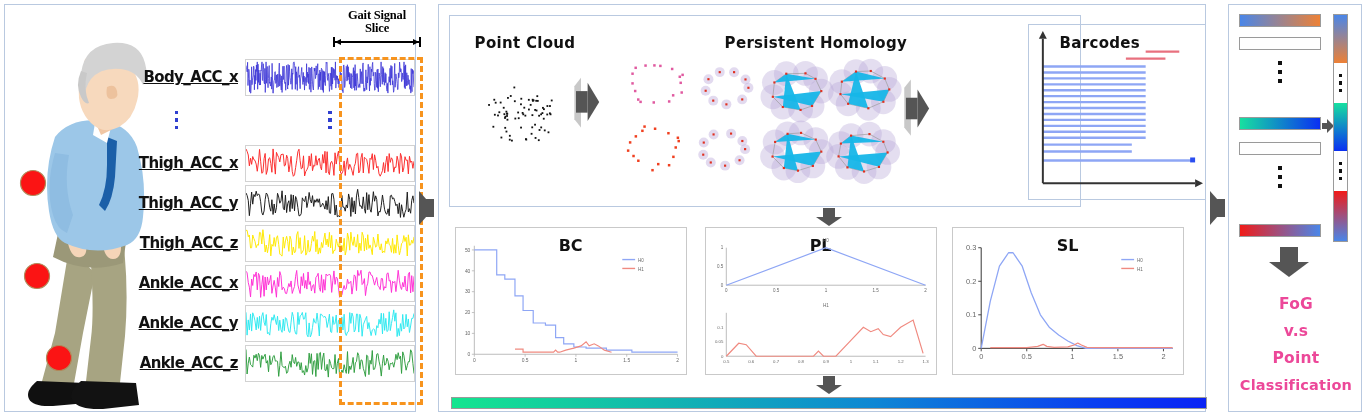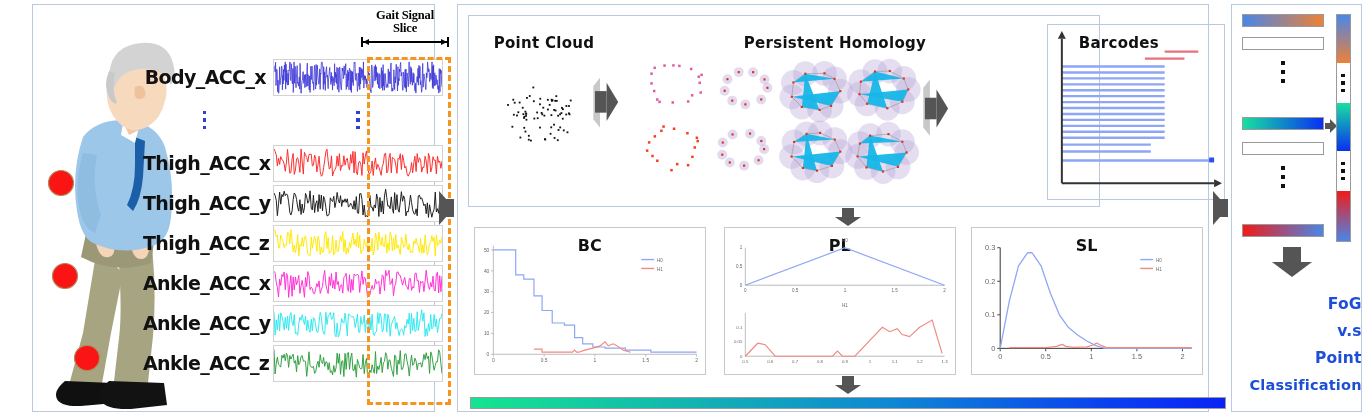--- a/index.html
+++ b/index.html
@@ -3,21 +3,21 @@
 <meta charset="utf-8">
 <style>
   * { box-sizing: border-box; margin: 0; padding: 0; }
   body {
     width: 1366px; height: 416px;
     background: #ffffff;
     font-family: "Liberation Sans", sans-serif;
     overflow: hidden;
     position: relative;
   }
-  .figure { position: relative; width: 1366px; height: 416px; display: flex; padding-left: 28px; }
+  .figure { position: relative; width: 1366px; height: 416px; display: flex; }
 
   
   .panel { border: 1.5px solid #b9c9e0; background: #fff; position: relative; }
 
   
   #left-panel { width: 418px; height: 408px; margin: 4px 0 0 4px; position: relative; }
 
   .person { position: absolute; left: 6px; top: 28px; width: 150px; height: 378px; }
 
   .slice-header { position: absolute; left: 326px; top: 4px; width: 92px; text-align: center; }
@@ -31,22 +31,22 @@
   .slice-arrow .cap.l { left: 2px; } .slice-arrow .cap.r { right: 2px; }
   .slice-arrow .head { position: absolute; top: 2.5px; width: 0; height: 0;
      border-top: 3.5px solid transparent; border-bottom: 3.5px solid transparent; }
   .slice-arrow .head.l { left: 4px; border-right: 6px solid #000; }
   .slice-arrow .head.r { right: 4px; border-left: 6px solid #000; }
 
   .signal-rows { position: absolute; left: 110px; top: 52px; width: 308px; }
   .srow { display: flex; align-items: center; height: 40px; }
   .srow .lbl {
     width: 130px; text-align: right; padding-right: 7px;
-    font-size: 19px; font-weight: bold; color: #111;
-    font-family: "DejaVu Sans", sans-serif; letter-spacing: -0.6px;
+    font-size: 15px; font-weight: bold; color: #111;
+    font-family: "DejaVu Sans", sans-serif; letter-spacing: -0.6px; text-decoration: underline;
   }
   .srow .plotbox { width: 170px; height: 37px; border: 1px solid #d2d2d2; background: #fff; position: relative; overflow: hidden; }
   .srow .plotbox svg { display: block; width: 100%; height: 100%; }
 
   .ellipsis-row { height: 46px; display: flex; align-items: center; }
   .ell-dots { width: 130px; display: flex; flex-direction: column; align-items: center; gap: 4px; padding-right: 7px; }
   .ell-dots i { width: 3.5px; height: 3.5px; background: #2f3fd0; display: block; }
   .ell-dots2 { width: 170px; display: flex; flex-direction: column; align-items: center; gap: 4px; }
   .ell-dots2 i { width: 3.5px; height: 3.5px; background: #2f3fd0; display: block; }
 
@@ -116,21 +116,21 @@
   #right-mid-arrow .head { position: absolute; left: 5px; top: 0; width: 0; height: 0;
      border-top: 7px solid transparent; border-bottom: 7px solid transparent; border-left: 7px solid #555; }
 
   #right-down-arrow { position: absolute; left: 36px; top: 238px; width: 40px; height: 30px; }
   #right-down-arrow .stem { position: absolute; left: 11px; top: 0; width: 18px; height: 16px; background: #555; }
   #right-down-arrow .head { position: absolute; left: 0; top: 15px; width: 0; height: 0;
      border-left: 20px solid transparent; border-right: 20px solid transparent; border-top: 15px solid #555; }
 
   #verdict { position: absolute; left: 0; top: 282px; width: 126px; text-align: center; }
   #verdict div { font-family: "DejaVu Sans", sans-serif; font-weight: bold; font-size: 15.5px;
-                 color: #1d4ed8; line-height: 27px; letter-spacing: 0.2px; text-align: right; }
+                 color: #ec4899; line-height: 27px; letter-spacing: 0.2px; }
   #verdict div.small { font-size: 14.5px; }
 </style>
 </head>
 <body>
 
 <div class="figure">
 
   <div class="panel" id="left-panel">
 
     <svg class="person" viewBox="0 0 150 378">

